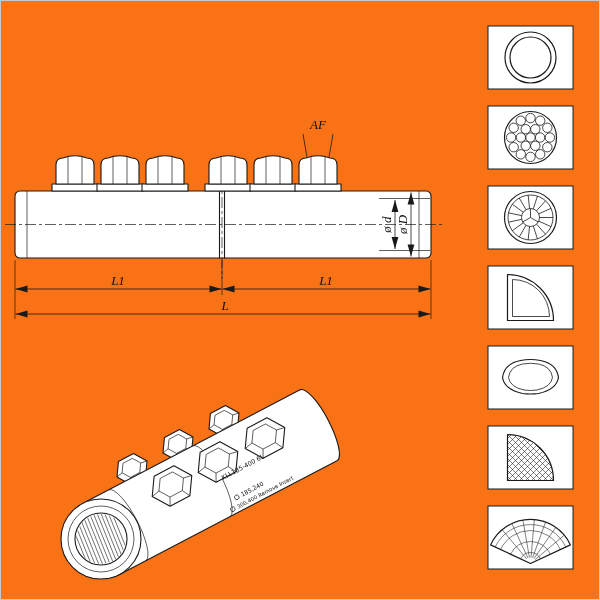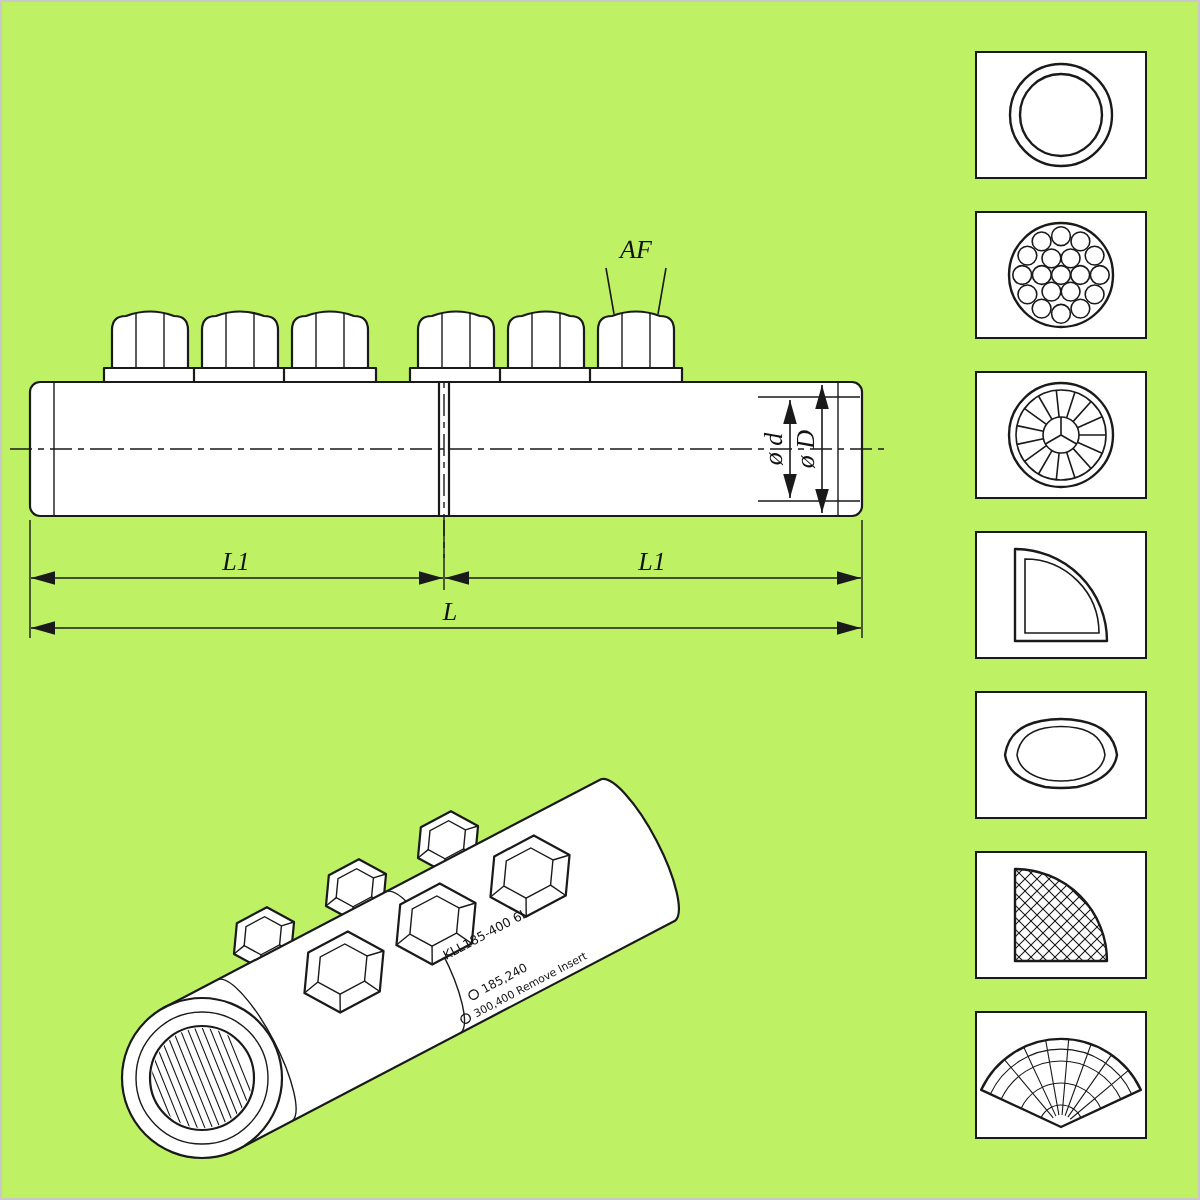--- a/index.html
+++ b/index.html
@@ -1,16 +1,16 @@
 <!DOCTYPE html>
 <html><head>
 <meta charset="utf-8">
 <style>
   html,body{margin:0;padding:0;background:#ffffff}
-  .stage{position:relative;width:600px;height:600px;background:#bef264;border:1px solid #c9c9c9;
+  .stage{position:relative;width:600px;height:600px;background:#f97316;border:1px solid #c9c9c9;
          box-sizing:border-box;font-family:"Liberation Sans",sans-serif;overflow:hidden}
   .stage svg{display:block}
   .ln{fill:none;stroke:#1a1a1a;stroke-width:1.1;stroke-linecap:round;stroke-linejoin:round}
   .lnf{fill:#ffffff;stroke:#1a1a1a;stroke-width:1.1;stroke-linejoin:round}
   .thin{fill:none;stroke:#1a1a1a;stroke-width:0.7}
   .dim{fill:none;stroke:#1a1a1a;stroke-width:0.8}
   .cl{fill:none;stroke:#1a1a1a;stroke-width:0.7;stroke-dasharray:11 3 3 3}
   .hatch{fill:none;stroke:#1a1a1a;stroke-width:0.55}
   .box{fill:#ffffff;stroke:#1a1a1a;stroke-width:1}
   .icn{fill:none;stroke:#1a1a1a;stroke-width:1.2;stroke-linejoin:round;stroke-linecap:round}

